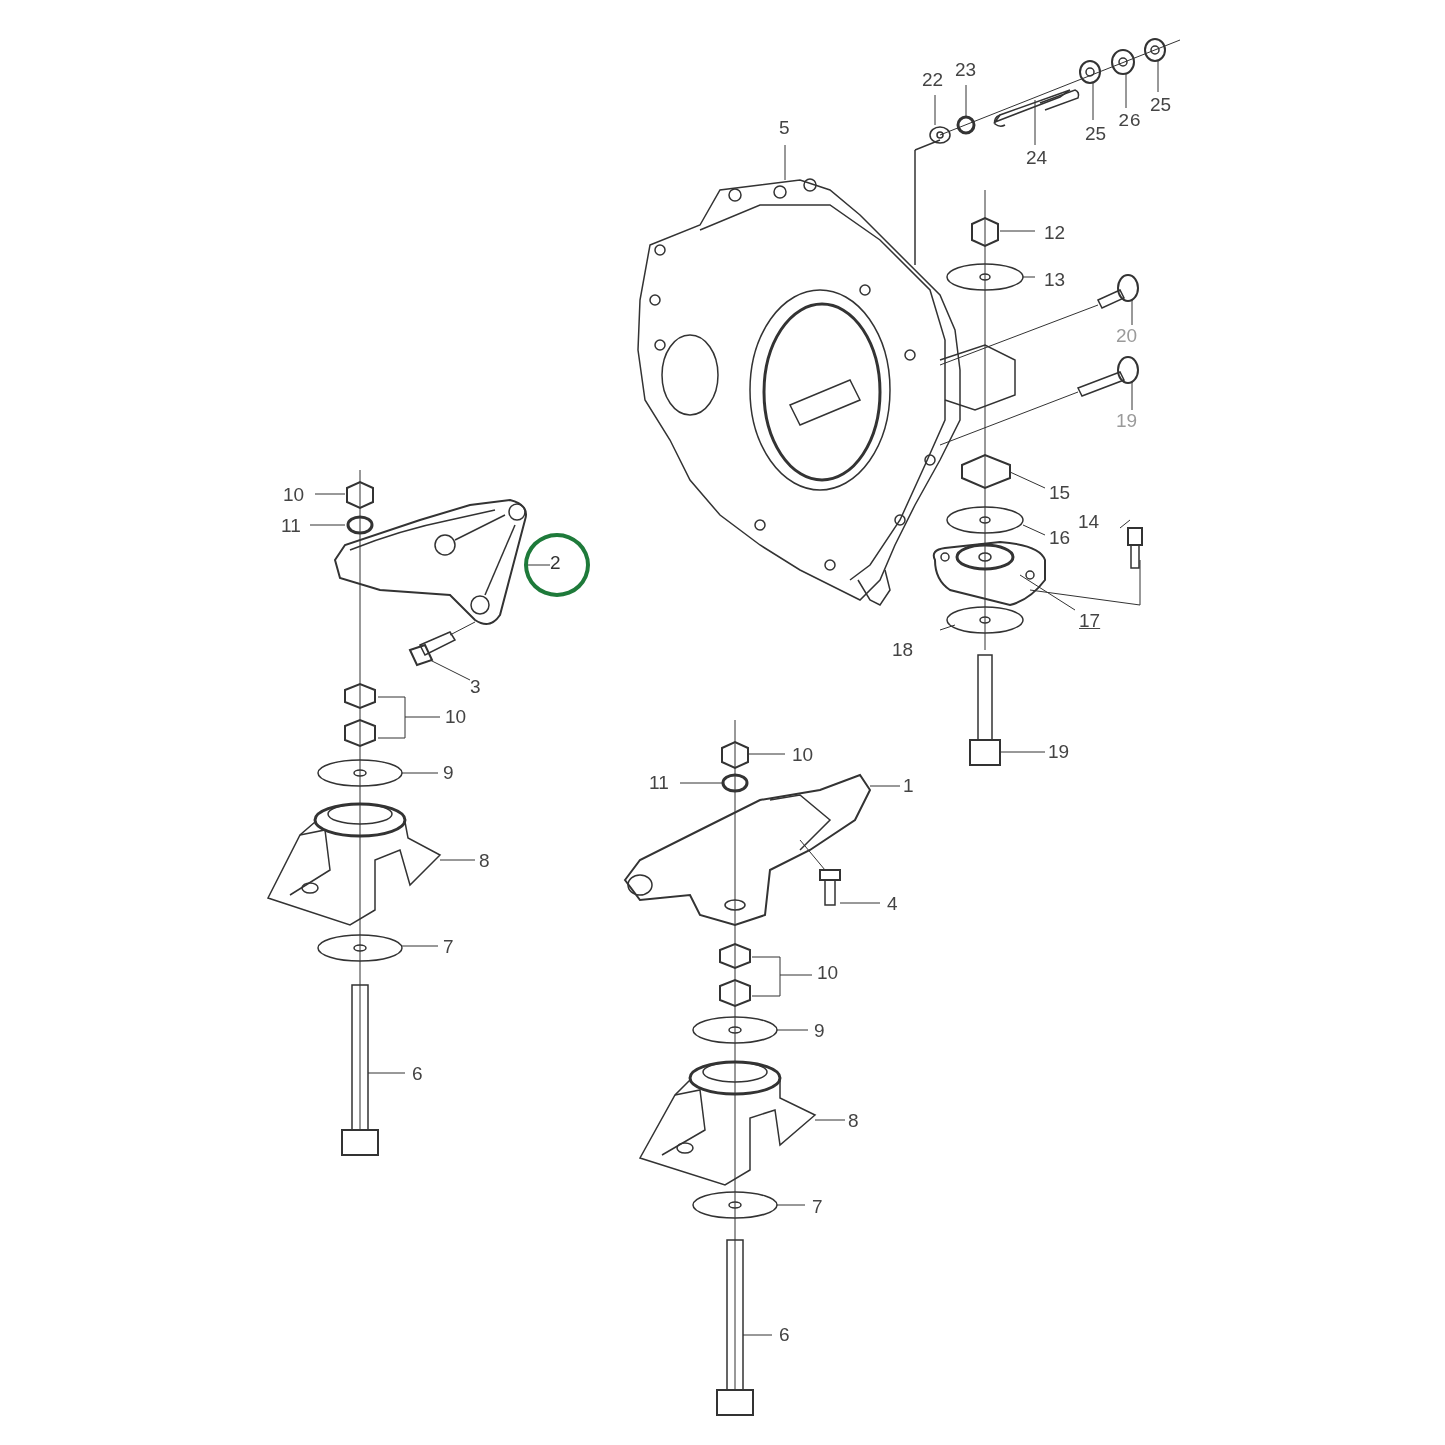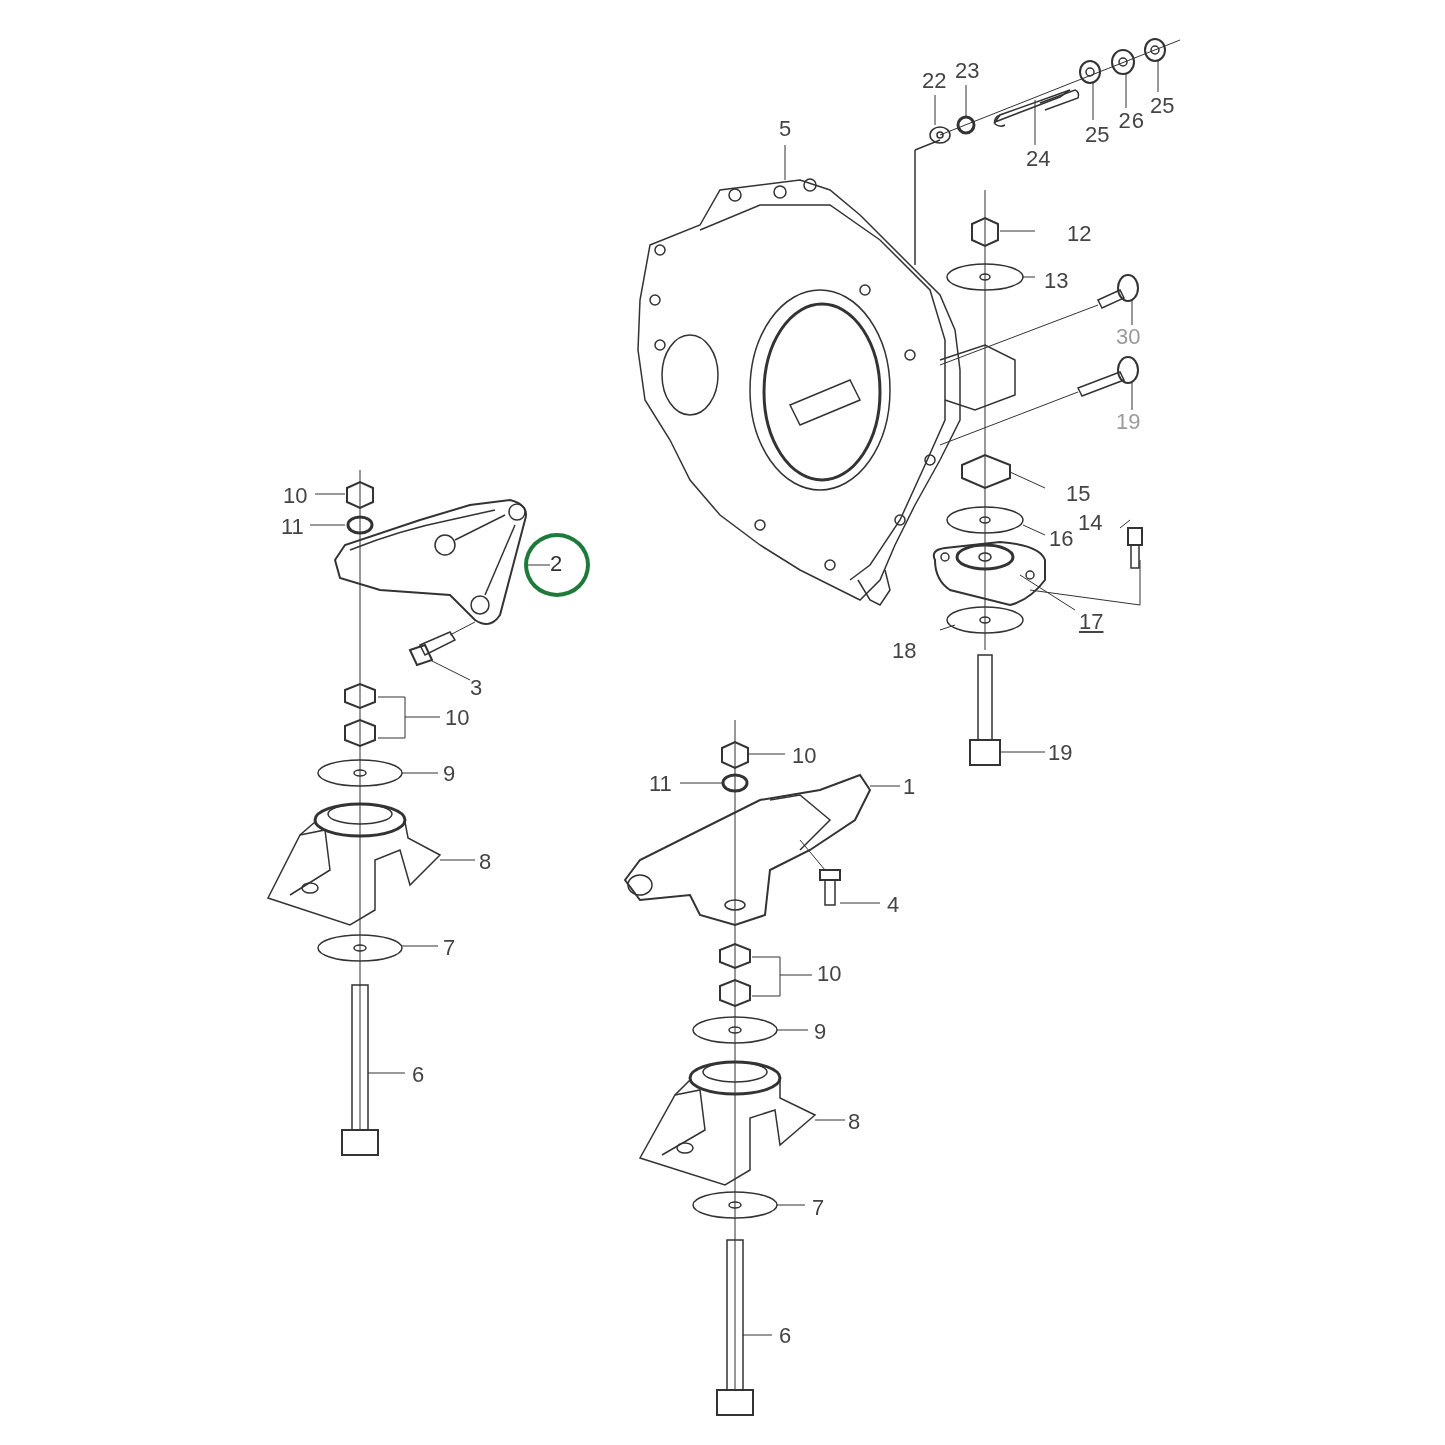--- a/index.html
+++ b/index.html
@@ -1,18 +1,18 @@
 <!DOCTYPE html>
 <html><head>
 <meta charset="utf-8">
 <style>
   html,body{margin:0;padding:0;background:#ffffff;}
   body{width:1445px;height:1445px;position:relative;overflow:hidden;font-family:"Liberation Sans",sans-serif;}
   svg{position:absolute;left:0;top:0;}
-  .lbl{position:absolute;font-size:22px;color:#444;font-family:"Liberation Sans",sans-serif;line-height:1;white-space:nowrap;}
+  .lbl{position:absolute;font-size:19px;color:#444;font-family:"Liberation Sans",sans-serif;line-height:1;white-space:nowrap;}
   .lbl.grey{color:#9a9a9a;}
   .lbl.hl{color:#333;}
   .ring{position:absolute;border:4px solid #1e7a3a;border-radius:50%;box-sizing:border-box;}
 </style>
 </head>
 <body>
 
 <svg width="1445" height="1445" viewBox="0 0 1445 1445" fill="none" stroke="#333" stroke-width="1.5">
 
   <g>
@@ -181,25 +181,25 @@
 <div class="ring" style="left:524px;top:533px;width:66px;height:64px;"></div>
 
 <div id="labels">
     <div class="lbl" style="left: 922px; top: 70px;">22</div>
     <div class="lbl" style="left: 955px; top: 60px;">23</div>
     <div class="lbl" style="left: 1026px; top: 148px;">24</div>
     <div class="lbl" style="left: 1085px; top: 124px;">25</div>
     <div class="lbl" style="left: 1118px; top: 112px; font-family: Liberation Mono, monospace;">26</div>
     <div class="lbl" style="left: 1150px; top: 95px;">25</div>
     <div class="lbl" style="left: 779px; top: 118px;">5</div>
-    <div class="lbl" style="left: 1044px; top: 223px; margin-left: 23px;">12</div>
+    <div class="lbl" style="left: 1044px; top: 223px;">12</div>
     <div class="lbl" style="left: 1044px; top: 270px;">13</div>
-    <div class="lbl grey" style="left: 1116px; top: 326px;">30</div>
+    <div class="lbl grey" style="left: 1116px; top: 326px;">20</div>
     <div class="lbl grey" style="left: 1116px; top: 411px;">19</div>
-    <div class="lbl" style="left: 1049px; top: 483px; margin-left: 17px;">15</div>
+    <div class="lbl" style="left: 1049px; top: 483px;">15</div>
     <div class="lbl" style="left: 1078px; top: 512px;">14</div>
     <div class="lbl" style="left: 1049px; top: 528px;">16</div>
     <div class="lbl" style="left: 1079px; top: 611px; text-decoration: underline;">17</div>
     <div class="lbl" style="left: 892px; top: 640px;">18</div>
     <div class="lbl" style="left: 1048px; top: 742px;">19</div>
     <div class="lbl" style="left: 283px; top: 485px;">10</div>
     <div class="lbl" style="left: 281px; top: 516px;">11</div>
     <div class="lbl hl" style="left: 550px; top: 553px;">2</div>
     <div class="lbl" style="left: 470px; top: 677px;">3</div>
     <div class="lbl" style="left: 445px; top: 707px;">10</div>

